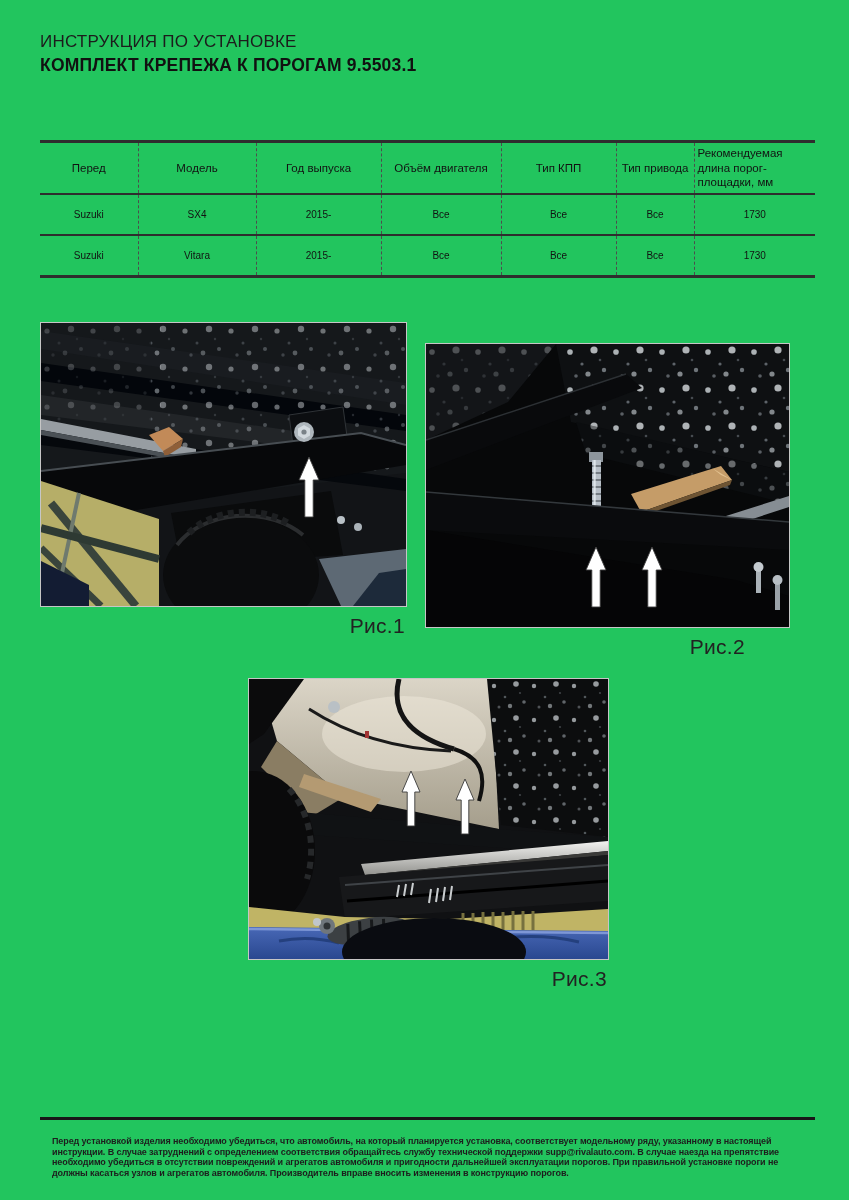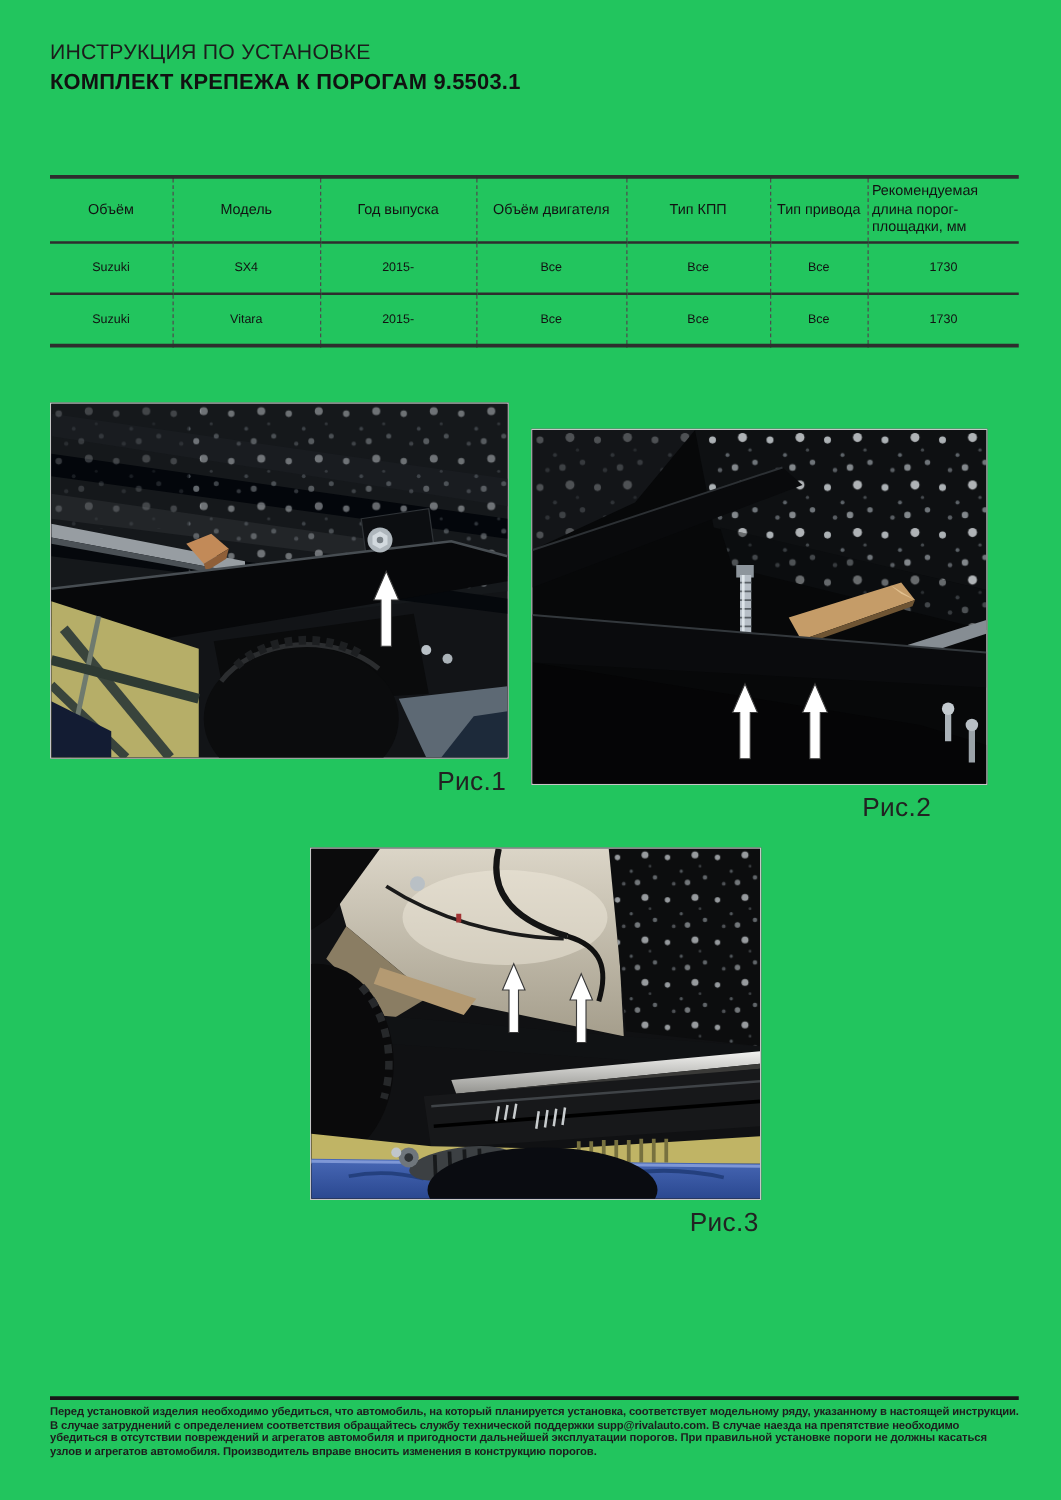--- a/index.html
+++ b/index.html
@@ -40,21 +40,21 @@
   }
   #fig1{left:40px;top:322px;width:365px;}
   #fig2{left:425px;top:324px;width:320px;margin-top:19px;}
   #fig3{left:248px;top:678px;width:359px;}
   
   .page-footer{
     position:absolute;left:40px;top:1117px;width:775px;
     border-top:3px solid #181818;padding-top:4px;
   }
   .page-footer p{
-    margin:0;font-size:9px;font-weight:700;line-height:10.5px;
+    margin:12px;font-size:9px;font-weight:700;line-height:10.5px;
     color:#1d1d1d;letter-spacing:-0.1px;text-align:left;
   }
 </style>
 </head>
 <body>
 
 <div class="page">
 
   <header class="doc-header">
     <div class="doc-title">ИНСТРУКЦИЯ ПО УСТАНОВКЕ</div>
@@ -66,21 +66,21 @@
       <col style="width:98px">
         <col style="width:118px">
         <col style="width:125px">
       <col style="width:120px">
         <col style="width:115px">
         <col style="width:78px">
       <col style="width:121px">
     </colgroup>
     <thead>
       <tr>
-        <th>Объём</th>
+        <th>Перед</th>
         <th>Модель</th>
         <th>Год выпуска</th>
         <th>Объём двигателя</th>
         <th>Тип КПП</th>
         <th>Тип привода</th>
         <th class="left">Рекомендуемая длина порог-площадки, мм</th>
       </tr>
     </thead>
     <tbody>
       <tr>

